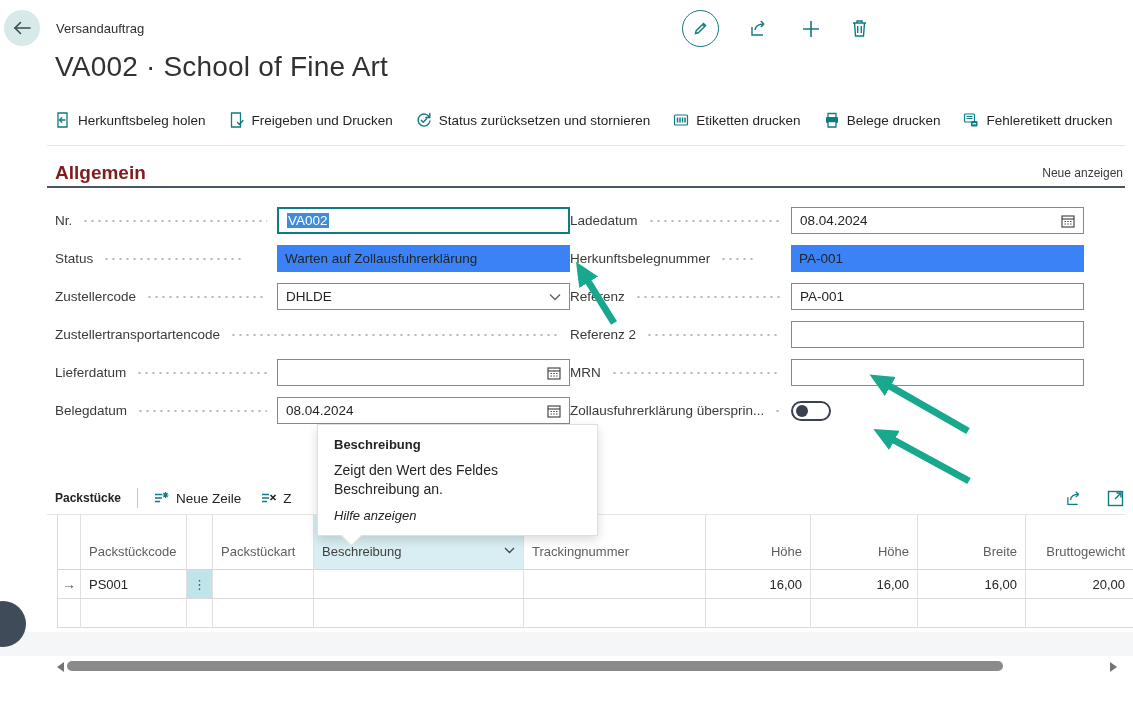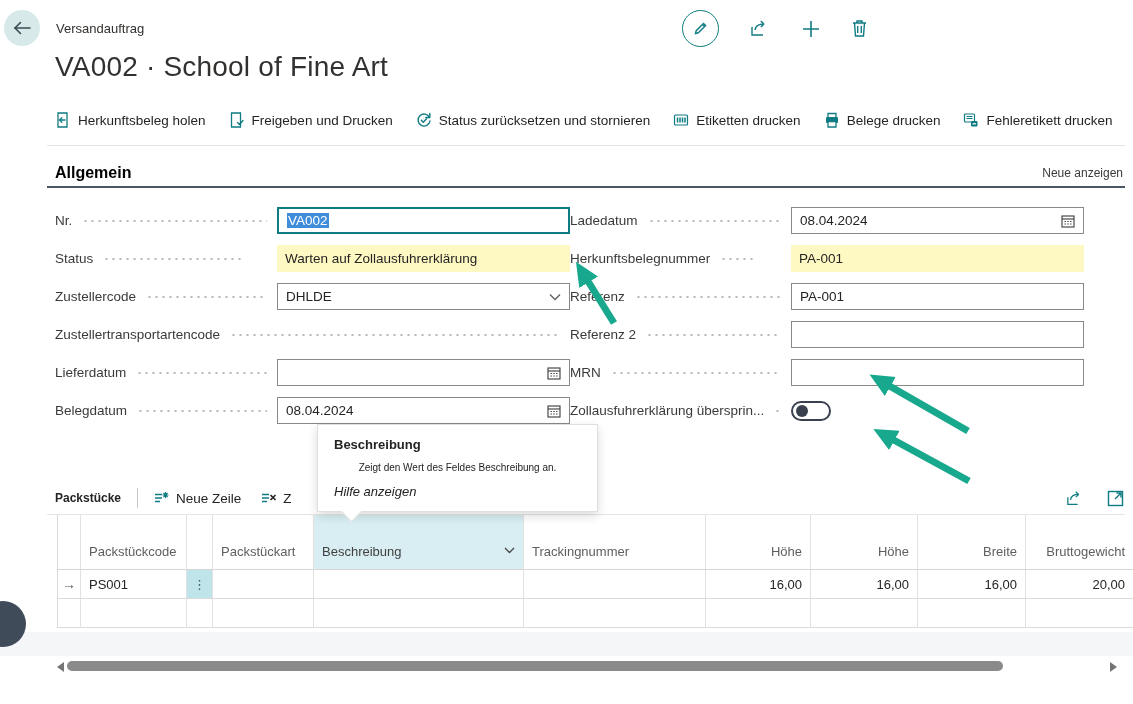--- a/index.html
+++ b/index.html
@@ -23,34 +23,34 @@
   .page-title { position:absolute; top:51px; left:55px; font-size:28px; font-weight:300; color:#33312f; letter-spacing:.2px; }
   
   .actionbar { position:absolute; top:112px; left:55px; right:8px; display:flex; gap:23px; align-items:center; }
   .actionbar .act { display:flex; align-items:center; gap:7px; background:none; border:none; cursor:pointer;
     font-size:13.5px; color:#252423; font-family:inherit; white-space:nowrap; }
   .act svg { flex:0 0 auto; }
   .divider1 { position:absolute; top:145px; left:47px; right:8px; height:1px; background:#e6e5e4; }
   
   .section-head { position:absolute; top:160px; left:47px; right:8px; height:28px;
     border-bottom:2px solid #4b5563; display:flex; align-items:center; justify-content:space-between; padding:0 2px 0 8px; }
-  .section-title { font-size:16px; font-weight:700; color:#000000; }
+  .section-title { font-size:19px; font-weight:700; color:#7f1d1d; }
   .more-link { font-size:12px; color:#3b3a39; background:none; border:none; cursor:pointer; font-family:inherit; }
   
   .fields { position:absolute; top:207px; left:55px; display:flex; }
   .fcol { width:515px; } .fcol.right { width:514px; }
   .frow { display:flex; align-items:stretch; height:27px; margin-bottom:11px; }
   .flabel { font-size:13.5px; color:#3b3a39; align-self:center; white-space:nowrap; }
   .leader { flex:1; align-self:center; height:2px; margin:0 10px;
     background-image:radial-gradient(circle,#bdbbb9 1px,transparent 1.3px);
     background-size:7px 2px; background-repeat:repeat-x; background-position:left center; }
   .fbox { flex:0 0 293px; border:1px solid #8a8886; background:#fff; display:flex; align-items:center;
     padding:0 8px; font-size:13.5px; color:#252423; position:relative; cursor:text; }
   .fbox.focused { border:2px solid #0f7b83; }
-  .fbox.disabled { border:none; background:#fef9c3; cursor:default;margin-left:24px; }
+  .fbox.disabled { border:none; background:#3b82f6; cursor:default;margin-left:24px; }
   .sel-text { background:#3f8cda; color:#fff; padding:0 1px; }
   .fbox .tail-icon { position:absolute; right:8px; top:50%; transform:translateY(-50%); display:flex; }
   .toggle-wrap { flex:0 0 293px; display:flex; align-items:center; }
   .toggle { width:40px; height:20px; border:2px solid #39414f; border-radius:11px; background:#fff;
     position:relative; cursor:pointer; }
   .toggle .knob { position:absolute; left:3px; top:2px; width:12px; height:12px; border-radius:50%; background:#39414f; }
   
   .pack-head { position:absolute; top:484px; left:55px; right:9px; height:28px; display:flex; align-items:center; }
   .pack-title { font-size:12px; font-weight:700; color:#252423; }
   .vsep { width:1px; height:20px; background:#c8c6c4; margin:0 16px; }
@@ -78,21 +78,21 @@
   .hscroll { position:absolute; top:660px; left:57px; right:8px; height:14px; }
   .scroll-arrow { position:absolute; top:2px; width:0; height:0; border-top:5px solid transparent; border-bottom:5px solid transparent; cursor:pointer; }
   .scroll-arrow.left { left:0; border-right:7px solid #767472; }
   .scroll-arrow.right { right:8px; border-left:7px solid #767472; }
   .scroll-thumb { position:absolute; left:10px; top:1px; width:936px; height:10px; border-radius:5px; background:#8a8a8a; cursor:grab; }
   .fab { position:absolute; left:-20px; top:601px; width:46px; height:46px; border-radius:50%; background:#404b5a; border:none; cursor:pointer; }
   
   .tooltip { position:absolute; top:424px; left:317px; width:281px; background:#fff;
     border:1px solid #e1dfdd; box-shadow:0 4px 10px rgba(0,0,0,.14); padding:12px 16px 12px 16px; z-index:5; }
   .tooltip .tt-title { font-size:13px; font-weight:700; color:#252423; }
-  .tooltip .tt-body { font-size:10px; color:#252423; margin-top:9px; line-height:1.35;text-align:center; }
+  .tooltip .tt-body { font-size:14px; color:#252423; margin-top:9px; line-height:1.35; }
   .tooltip .tt-link { font-size:13px; font-style:italic; color:#252423; background:none; border:none;
     font-family:inherit; cursor:pointer; padding:0; margin-top:9px; display:block; }
   .tt-caret { position:absolute; left:26px; bottom:-8px; width:15px; height:15px; background:#fff;
     transform:rotate(45deg); border-right:1px solid #e1dfdd; border-bottom:1px solid #e1dfdd; }
   
   .overlay { position:absolute; inset:0; pointer-events:none; z-index:6; }
 </style>
 </head>
 <body>
 

